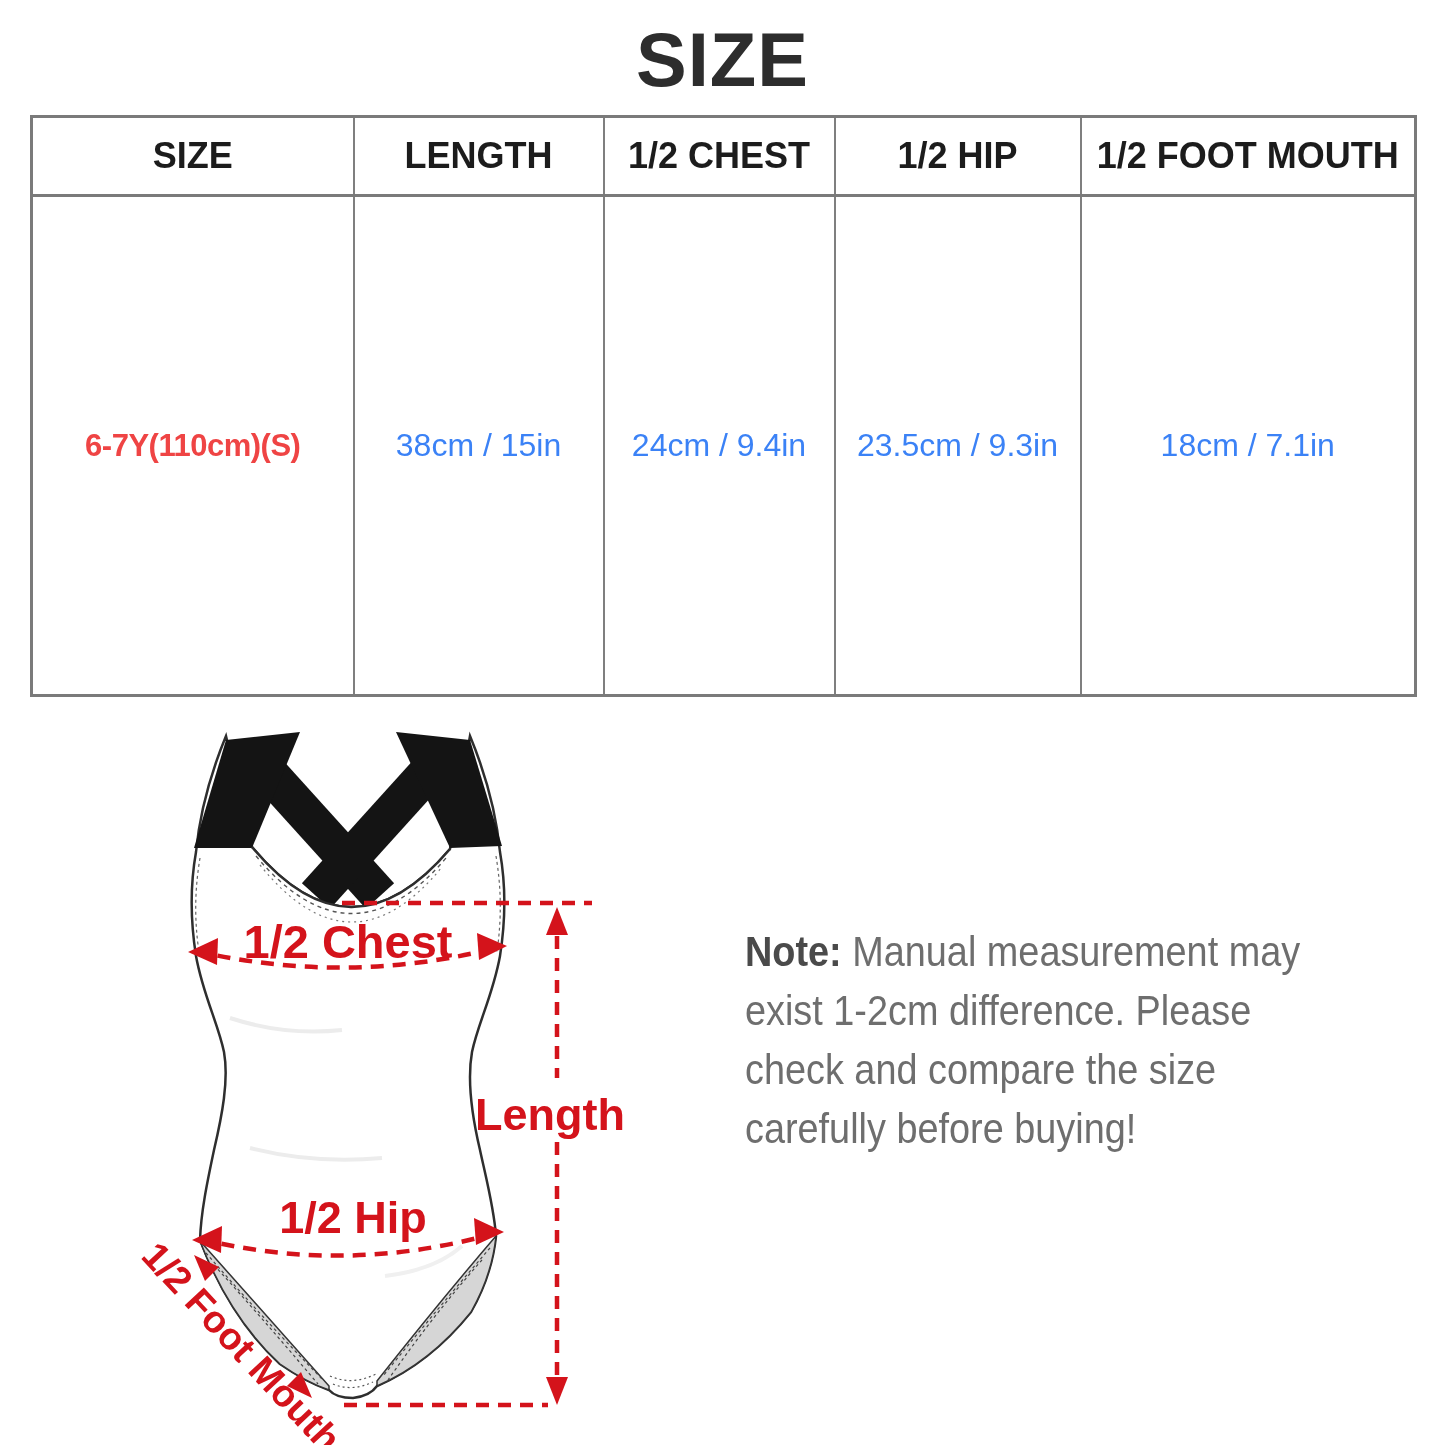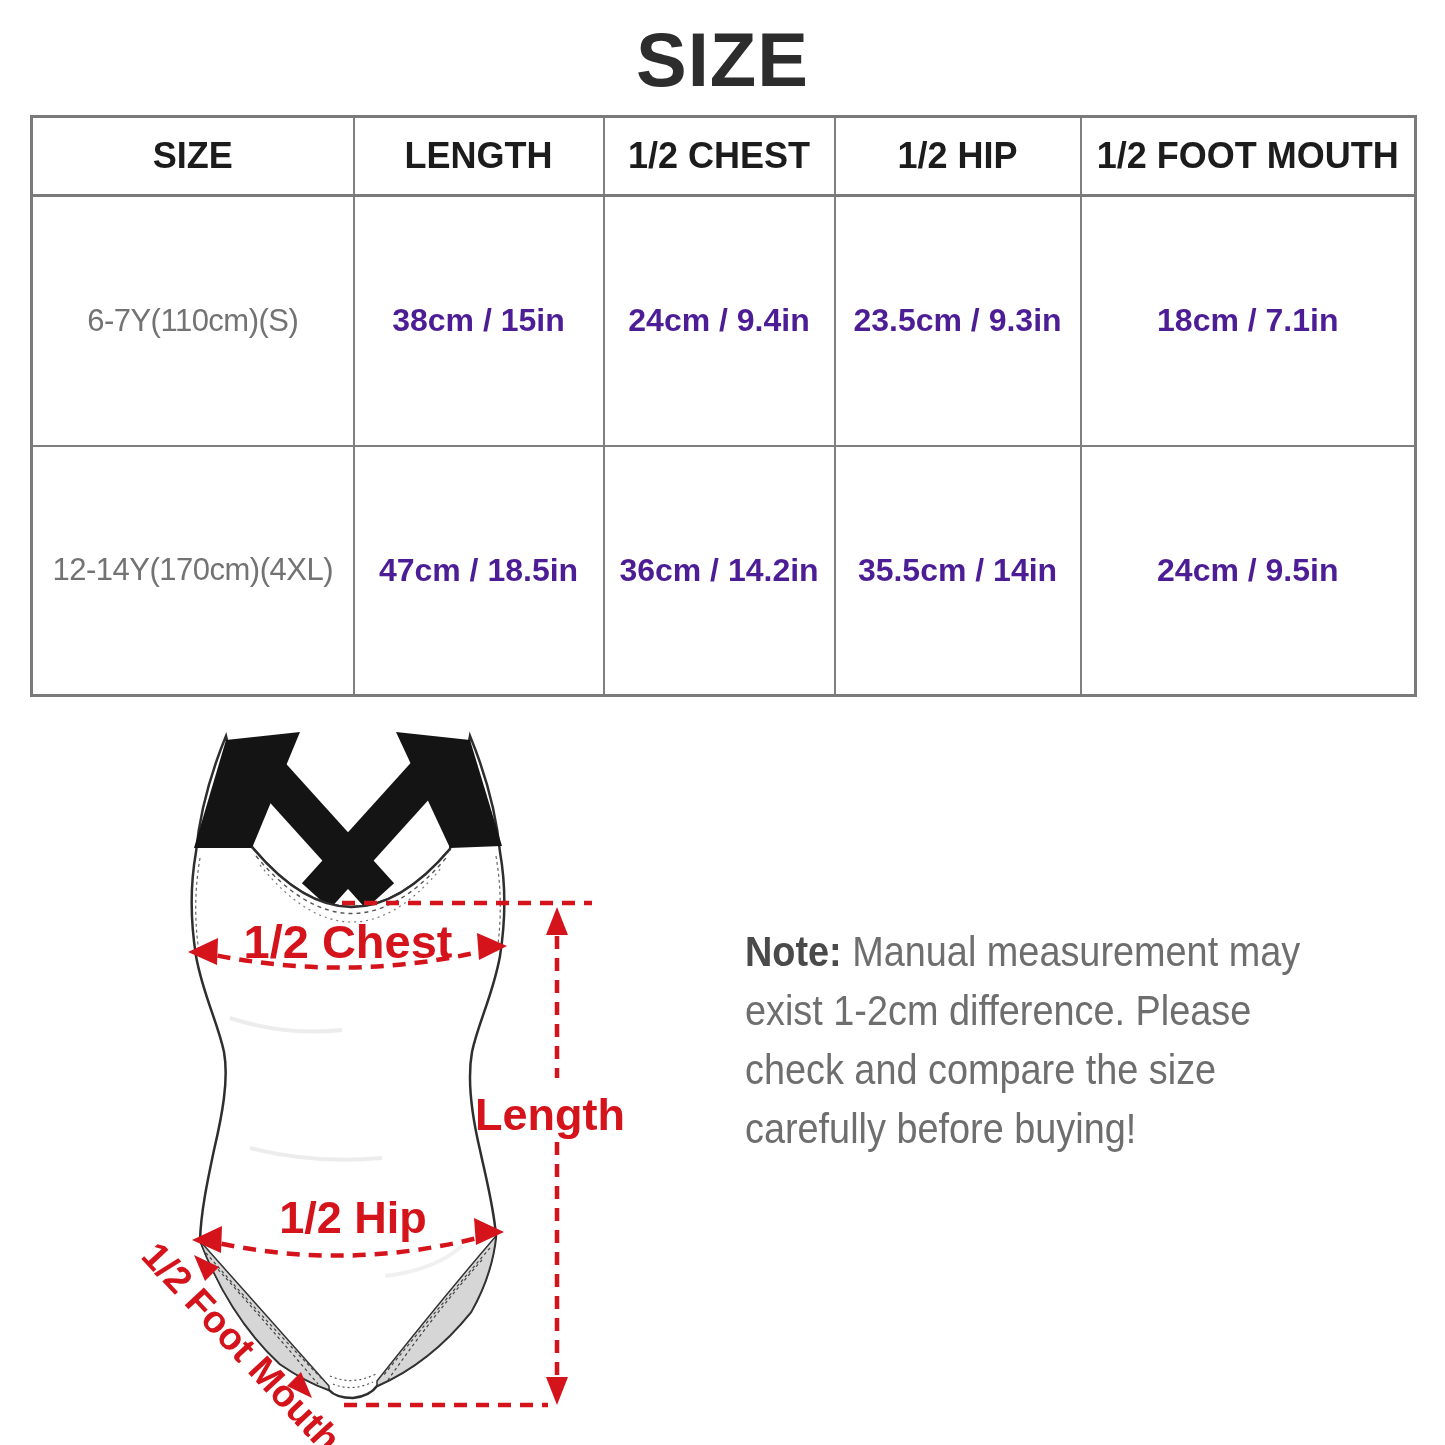--- a/index.html
+++ b/index.html
@@ -17,22 +17,22 @@
   }
   .size-table td,.size-table th{
     border:2px solid #7f7f7f;text-align:center;vertical-align:middle;
     padding:0;overflow:hidden;white-space:nowrap;
   }
   .size-table{border:3px solid #7a7a7a;}
   .size-table thead th{
     font-size:36px;font-weight:bold;color:#1c1c1c;height:76px;
     border-bottom:3px solid #7a7a7a;
   }
-  .size-table tbody td{font-size:32px;color:#4c1d95;font-weight:bold;}
-  .size-table tbody td.c1{font-size:31px;color:#737373;font-weight:normal;letter-spacing:-0.5px;}
+  .size-table tbody td{font-size:32px;color:#3b82f6;font-weight:normal;}
+  .size-table tbody td.c1{font-size:31px;color:#ef4444;font-weight:bold;letter-spacing:-0.5px;}
   col.w1{width:322px;} col.w2{width:250px;} col.w3{width:231px;}
   col.w4{width:246px;} col.w5{width:335px;}
   .note-block{
     position:absolute;left:745px;top:922px;width:620px;
     font-size:43px;line-height:59px;color:#6e6e6e;
     transform:scaleX(0.88);transform-origin:left top;white-space:nowrap;
   }
   .note-block .nb{font-weight:bold;color:#4a4a4a;}
   .diagram-wrap{position:absolute;left:130px;top:718px;width:560px;height:727px;}
   svg text.redlbl{fill:#d4131b;font-family:"Liberation Sans","DejaVu Sans",sans-serif;font-weight:bold;}
@@ -59,27 +59,20 @@
       <th>1/2 FOOT MOUTH</th>
     </tr>
   </thead>
   <tbody>
     <tr>
       <td class="c1">6-7Y(110cm)(S)</td>
       <td>38cm / 15in</td>
       <td>24cm / 9.4in</td>
       <td>23.5cm / 9.3in</td>
       <td>18cm / 7.1in</td>
-    </tr>
-    <tr>
-      <td class="c1">12-14Y(170cm)(4XL)</td>
-      <td>47cm / 18.5in</td>
-      <td>36cm / 14.2in</td>
-      <td>35.5cm / 14in</td>
-      <td>24cm / 9.5in</td>
     </tr>
   </tbody>
 </table>
 
 <div class="diagram-wrap">
 <svg width="560" height="727" viewBox="0 0 560 727">
 
   <path d="M 96 18
        C 82 52 70 92 66 134
        C 60 168 60 200 66 238

